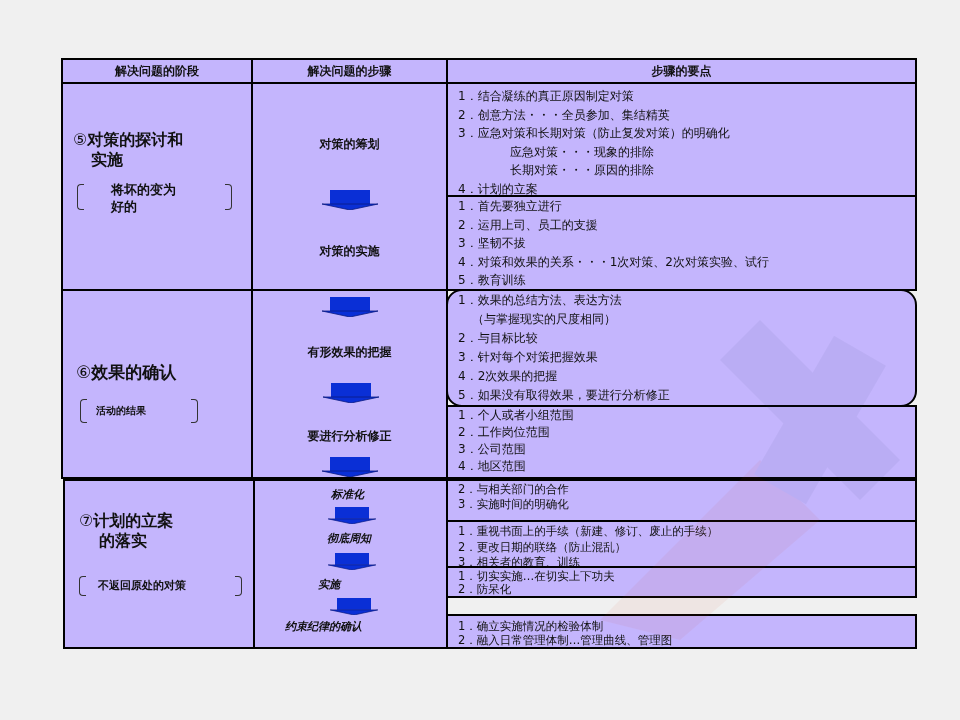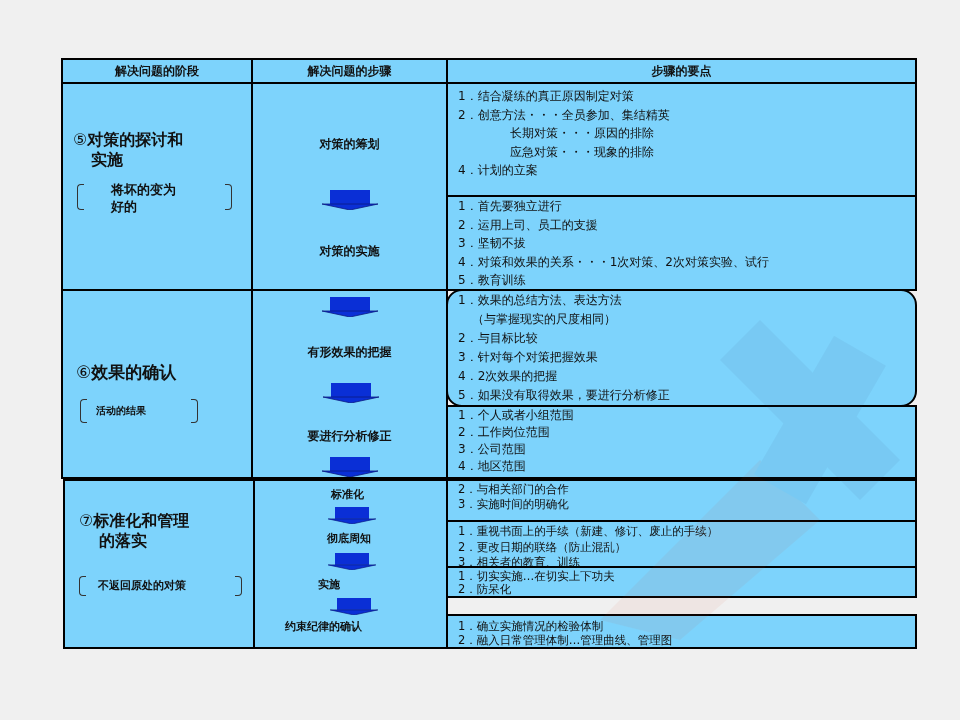--- a/index.html
+++ b/index.html
@@ -1,27 +1,27 @@
 <!DOCTYPE html>
 <html><head>
 <meta charset="utf-8">
 <style>
   html,body{margin:0;padding:0;}
   body{width:960px;height:720px;background:#f0f0f0;position:relative;overflow:hidden;
        font-family:"DejaVu Sans","Liberation Sans",sans-serif;color:#111;}
   .abs{position:absolute;box-sizing:border-box;}
-  .cell{background:#7dd3fc;border:2px solid #000;}
+  .cell{background:#c4b5fd;border:2px solid #000;}
   .hdr{font-size:12px;font-weight:bold;display:flex;align-items:center;justify-content:center;}
   .stage-title{font-weight:bold;font-size:16px;line-height:20px;}
   .bracket{font-size:13px;font-weight:bold;line-height:17px;}
   .brk{position:absolute;width:6px;border:1.5px solid #333;}
   .brk.l{border-right:none;border-radius:4px 0 0 4px;}
   .brk.r{border-left:none;border-radius:0 4px 4px 0;}
   .step{font-size:12px;font-weight:bold;text-align:center;position:absolute;white-space:nowrap;}
-  .step.sm{font-size:11px;}
+  .step.sm{font-size:11px;font-style:italic;}
   .arrow{position:absolute;width:56px;height:20px;}
   .pts{font-size:12px;line-height:18.5px;padding-left:10px;white-space:nowrap;overflow:hidden;}
   .pts.tight{font-size:11.5px;line-height:13.5px;padding-top:0px;}
   .pts div{white-space:nowrap;}
   .indent{padding-left:52px;}
   .indent2{padding-left:14px;}
   .wm{position:absolute;opacity:0.06;pointer-events:none;}
 </style>
 </head>
 <body>
@@ -54,22 +54,23 @@
   <svg class="arrow" style="left:69px;top:106px;" viewBox="0 0 56 20">
       <rect x="8" y="0" width="40" height="14" fill="#0a2fd6"></rect>
       <polygon points="0,14 56,14 28,20" fill="#0a2fd6" stroke="#0a1a80" stroke-width="0.8"></polygon>
     </svg>
   <div class="step" style="left:0;right:0;top:159px;">对策的实施</div>
 </div>
 
 <div class="abs cell pts" style="left:446px;top:82px;width:471px;height:115px;padding-top:3px;">
   <div>1．结合凝练的真正原因制定对策</div>
   <div>2．创意方法・・・全员参加、集结精英</div>
+  <div>3．应急对策和长期对策（防止复发对策）的明确化</div>
+  <div class="indent">应急对策・・・现象的排除</div>
   <div class="indent">长期对策・・・原因的排除</div>
-  <div class="indent">应急对策・・・现象的排除</div>
   <div>4．计划的立案</div>
 </div>
 <div class="abs cell pts" style="left:446px;top:195px;width:471px;height:96px;padding-top:0px;">
   <div>1．首先要独立进行</div>
   <div>2．运用上司、员工的支援</div>
   <div>3．坚韧不拔</div>
   <div>4．对策和效果的关系・・・1次对策、2次对策实验、试行</div>
   <div>5．教育训练</div>
 </div>
 
@@ -111,21 +112,21 @@
 </div>
 <div class="abs cell pts" style="left:446px;top:405px;width:471px;height:74px;padding-top:0px;line-height:17px;">
   <div>1．个人或者小组范围</div>
   <div>2．工作岗位范围</div>
   <div>3．公司范围</div>
   <div>4．地区范围</div>
 </div>
 
 <div class="abs cell" style="left:63px;top:479px;width:192px;height:170px;">
   <div class="abs stage-title" style="left:14px;top:30px;">
-    <span style="font-weight:normal;">⑦</span><span>标准化和管理</span><br>
+    <span style="font-weight:normal;">⑦</span><span>计划的立案</span><br>
     <span style="padding-left:20px;">的落实</span>
   </div>
   <div class="brk l" style="left:14px;top:95px;height:18px;"></div>
   <div class="abs bracket" style="left:33px;top:96px;font-size:11px;">
     <span>不返回原处的对策</span>
   </div>
   <div class="brk r" style="left:170px;top:95px;height:18px;"></div>
 </div>
 
 <div class="abs cell" style="left:253px;top:479px;width:195px;height:170px;">

